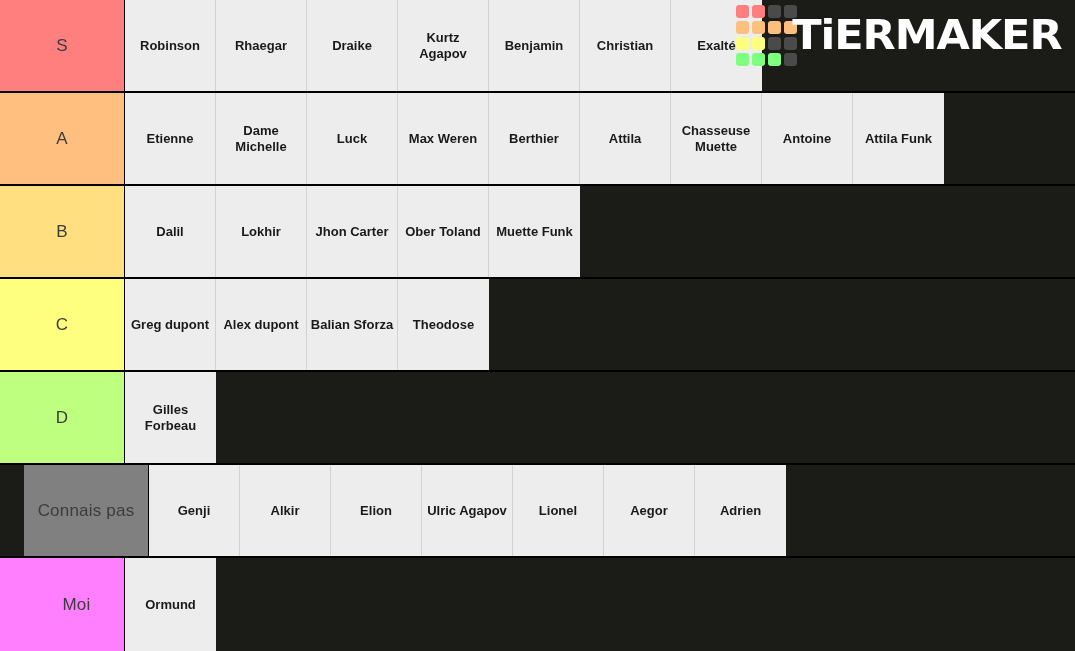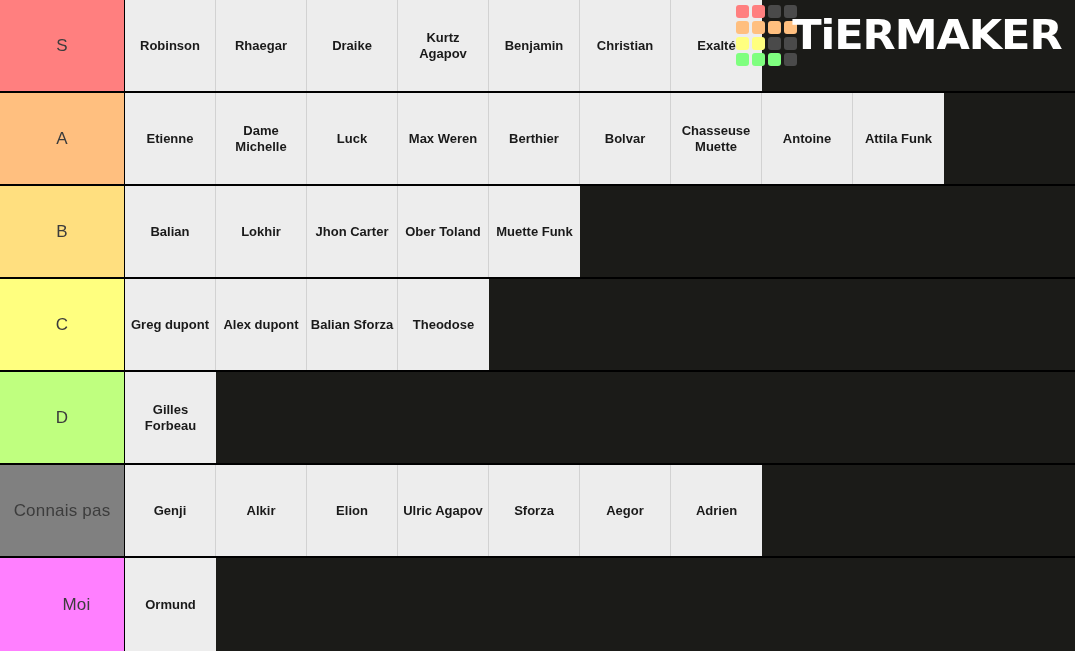--- a/index.html
+++ b/index.html
@@ -130,30 +130,30 @@
         </div>
       </div>
       <div class="tier-row">
         <div class="tier-label" style="background: rgb(255, 191, 127);">A</div>
         <div class="tier-items">
           <div class="tier-item">Etienne</div>
           <div class="tier-item">Dame Michelle</div>
           <div class="tier-item">Luck</div>
           <div class="tier-item">Max Weren</div>
           <div class="tier-item">Berthier</div>
-          <div class="tier-item">Bolvar</div>
+          <div class="tier-item">Attila</div>
           <div class="tier-item">Chasseuse Muette</div>
           <div class="tier-item">Antoine</div>
           <div class="tier-item">Attila Funk</div>
         </div>
       </div>
       <div class="tier-row">
         <div class="tier-label" style="background: rgb(255, 223, 127);">B</div>
         <div class="tier-items">
-          <div class="tier-item">Balian</div>
+          <div class="tier-item">Dalil</div>
           <div class="tier-item">Lokhir</div>
           <div class="tier-item">Jhon Carter</div>
           <div class="tier-item">Ober Toland</div>
           <div class="tier-item">Muette Funk</div>
         </div>
       </div>
       <div class="tier-row">
         <div class="tier-label" style="background: rgb(255, 255, 127);">C</div>
         <div class="tier-items">
           <div class="tier-item">Greg dupont</div>
@@ -162,27 +162,27 @@
           <div class="tier-item">Theodose</div>
         </div>
       </div>
       <div class="tier-row">
         <div class="tier-label" style="background: rgb(191, 255, 127);">D</div>
         <div class="tier-items">
           <div class="tier-item">Gilles Forbeau</div>
         </div>
       </div>
       <div class="tier-row">
-        <div class="tier-label" style="background: rgb(128, 128, 128);">Connais pas</div>
+        <div class="tier-label" style="background: rgb(128, 128, 128); margin-left: 24px;">Connais pas</div>
         <div class="tier-items">
           <div class="tier-item">Genji</div>
           <div class="tier-item">Alkir</div>
           <div class="tier-item">Elion</div>
           <div class="tier-item">Ulric Agapov</div>
-          <div class="tier-item">Sforza</div>
+          <div class="tier-item">Lionel</div>
           <div class="tier-item">Aegor</div>
           <div class="tier-item">Adrien</div>
         </div>
       </div>
       <div class="tier-row">
         <div class="tier-label" style="background: rgb(255, 127, 255); padding-left: 33px;">Moi</div>
         <div class="tier-items">
           <div class="tier-item">Ormund</div>
         </div>
       </div>

